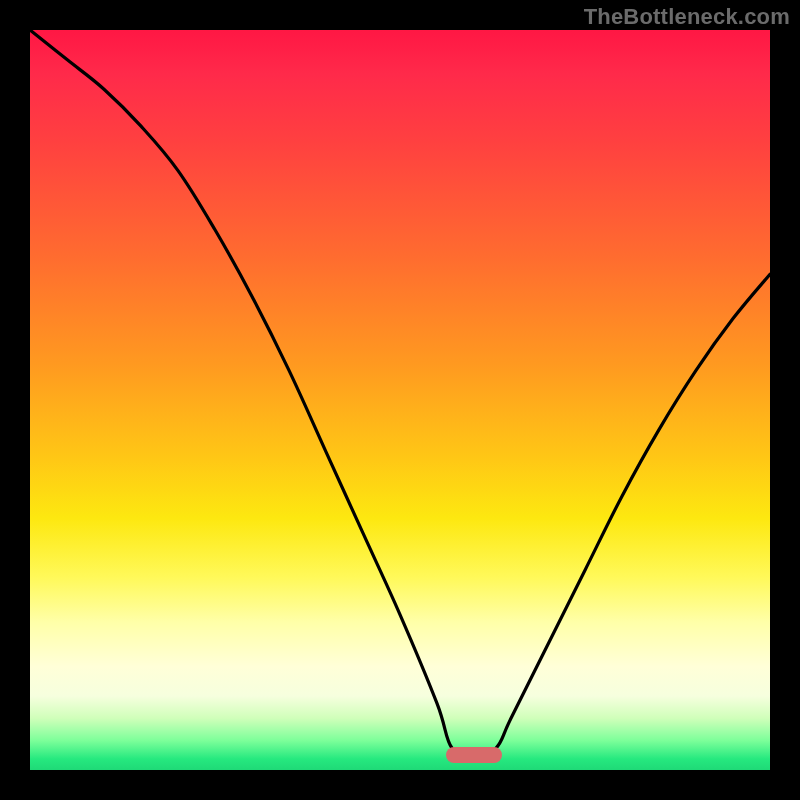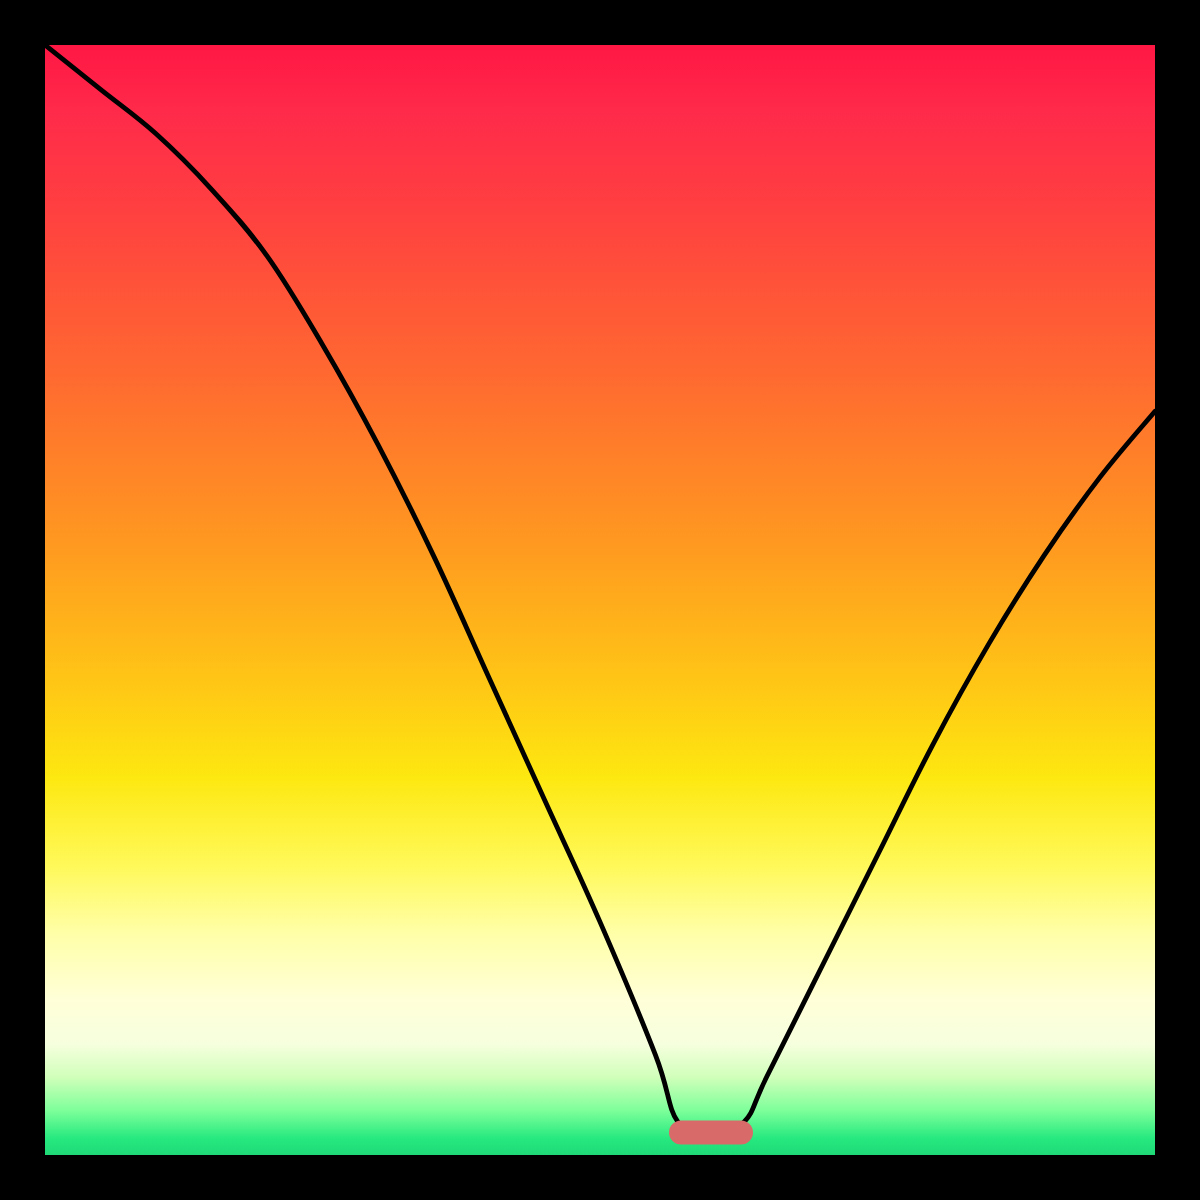--- a/index.html
+++ b/index.html
@@ -69,20 +69,21 @@
     font-size: 22px;
     font-weight: 600;
     letter-spacing: 0.2px;
   }
 </style>
 </head>
 <body>
 
 <div class="frame">
 
+  <div class="watermark">TheBottleneck.com</div>
 
   <div class="plot-box">
     <div class="gradient"></div>
 
     <svg class="curve" viewBox="0 0 740 740" preserveAspectRatio="none">
       <path id="curve-path" fill="none" stroke="#000" stroke-width="3.2" stroke-linejoin="round" stroke-linecap="round" d="M 0.00 0.00 C 6.66 5.33 23.68 18.94 37.00 29.60 C 50.32 40.26 60.68 47.21 74.00 59.20 C 87.32 71.19 97.68 81.55 111.00 96.20 C 124.32 110.85 134.68 121.95 148.00 140.60 C 161.32 159.25 171.68 177.16 185.00 199.80 C 198.32 222.44 208.68 241.09 222.00 266.40 C 235.32 291.71 245.68 312.43 259.00 340.40 C 272.32 368.37 282.68 392.50 296.00 421.80 C 309.32 451.10 319.68 473.90 333.00 503.20 C 346.32 532.50 356.68 553.96 370.00 584.60 C 383.32 615.24 397.68 649.42 407.00 673.40 C 416.32 697.38 415.14 708.48 421.80 717.80 C 428.46 727.12 436.01 725.20 444.00 725.20 C 451.99 725.20 459.54 724.46 466.20 717.80 C 472.86 711.14 471.68 706.85 481.00 688.20 C 490.32 669.55 504.68 640.84 518.00 614.20 C 531.32 587.56 541.68 566.84 555.00 540.20 C 568.32 513.56 578.68 491.51 592.00 466.20 C 605.32 440.89 615.68 422.24 629.00 399.60 C 642.32 376.96 652.68 360.38 666.00 340.40 C 679.32 320.42 689.68 305.92 703.00 288.60 C 716.32 271.28 733.34 252.19 740.00 244.20"></path>
     </svg>
 
     <div id="pill" class="pill" style="left: 444px; top: 725.2px; background: rgb(216, 106, 106);"></div>
   </div>

